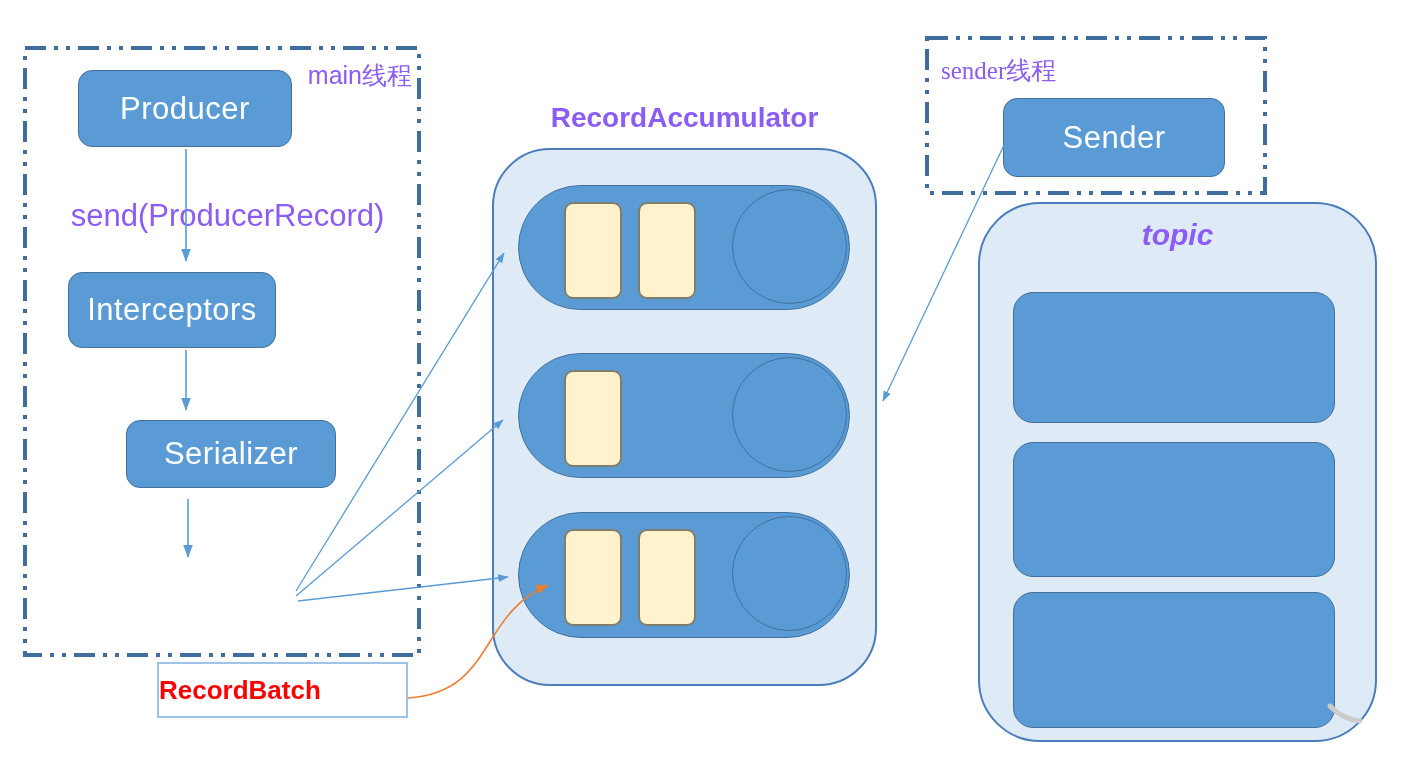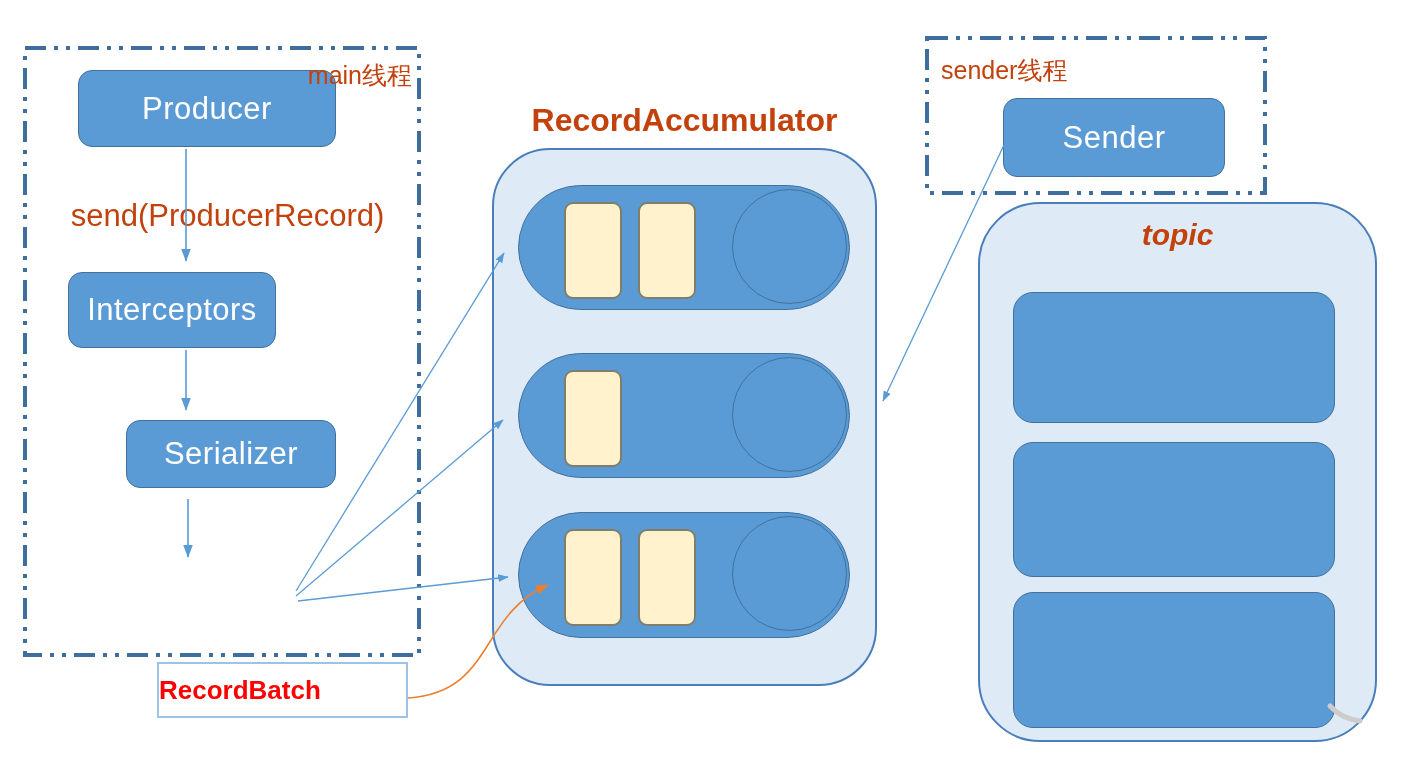--- a/index.html
+++ b/index.html
@@ -7,31 +7,31 @@
     position:relative;width:1423px;height:765px;background:#ffffff;
     font-family:"Liberation Sans","DejaVu Sans",sans-serif;overflow:hidden;
   }
   
   .node{
     position:absolute;display:flex;align-items:center;justify-content:center;
     background:#5b9bd5;border:1.5px solid #41719c;border-radius:14px;
     color:#ffffff;font-size:31px;font-weight:400;letter-spacing:.5px;
     box-sizing:border-box;z-index:3;
   }
-  .node-producer{left:78px;top:70px;width:258px;height:77px;}
+  .node-producer{left:78px;top:70px;width:214px;height:77px;}
   .node-interceptors{left:68px;top:272px;width:208px;height:76px;}
   .node-serializer{left:83px;top:420px;width:210px;height:68px;margin-left:43px;}
   .node-partitioner{left:83px;top:567px;width:210px;height:76px;}
   .node-sender{left:1003px;top:98px;width:222px;height:79px;}
   
-  .lbl{position:absolute;color:#c2410c;z-index:4;white-space:nowrap;}
+  .lbl{position:absolute;color:#8b5cf6;z-index:4;white-space:nowrap;}
   .lbl-main-thread{left:250px;top:59px;width:162px;font-size:25px;text-align:right;}
-  .lbl-sender-thread{left:941px;top:54px;font-size:25px;}
+  .lbl-sender-thread{left:941px;top:54px;font-size:25px;font-family:Liberation Serif, serif;}
   .lbl-send{left:30px;top:198px;width:395px;font-size:31px;font-weight:400;text-align:center;}
-  .lbl-accumulator{left:492px;top:102px;width:385px;font-size:32px;font-weight:700;text-align:center;}
+  .lbl-accumulator{left:492px;top:102px;width:385px;font-size:28px;font-weight:700;text-align:center;}
   .lbl-topic{left:978px;top:218px;width:399px;font-size:30px;font-weight:700;text-align:center;z-index:4;font-style:italic;}
   
   .container-soft{
     position:absolute;background:#deeaf6;border:2px solid #4a7ebb;
     box-sizing:border-box;z-index:1;
   }
   .accumulator-box{left:492px;top:148px;width:385px;height:538px;border-radius:58px;}
   .topic-box{left:978px;top:202px;width:399px;height:540px;border-radius:62px;}
   
   .queue{

